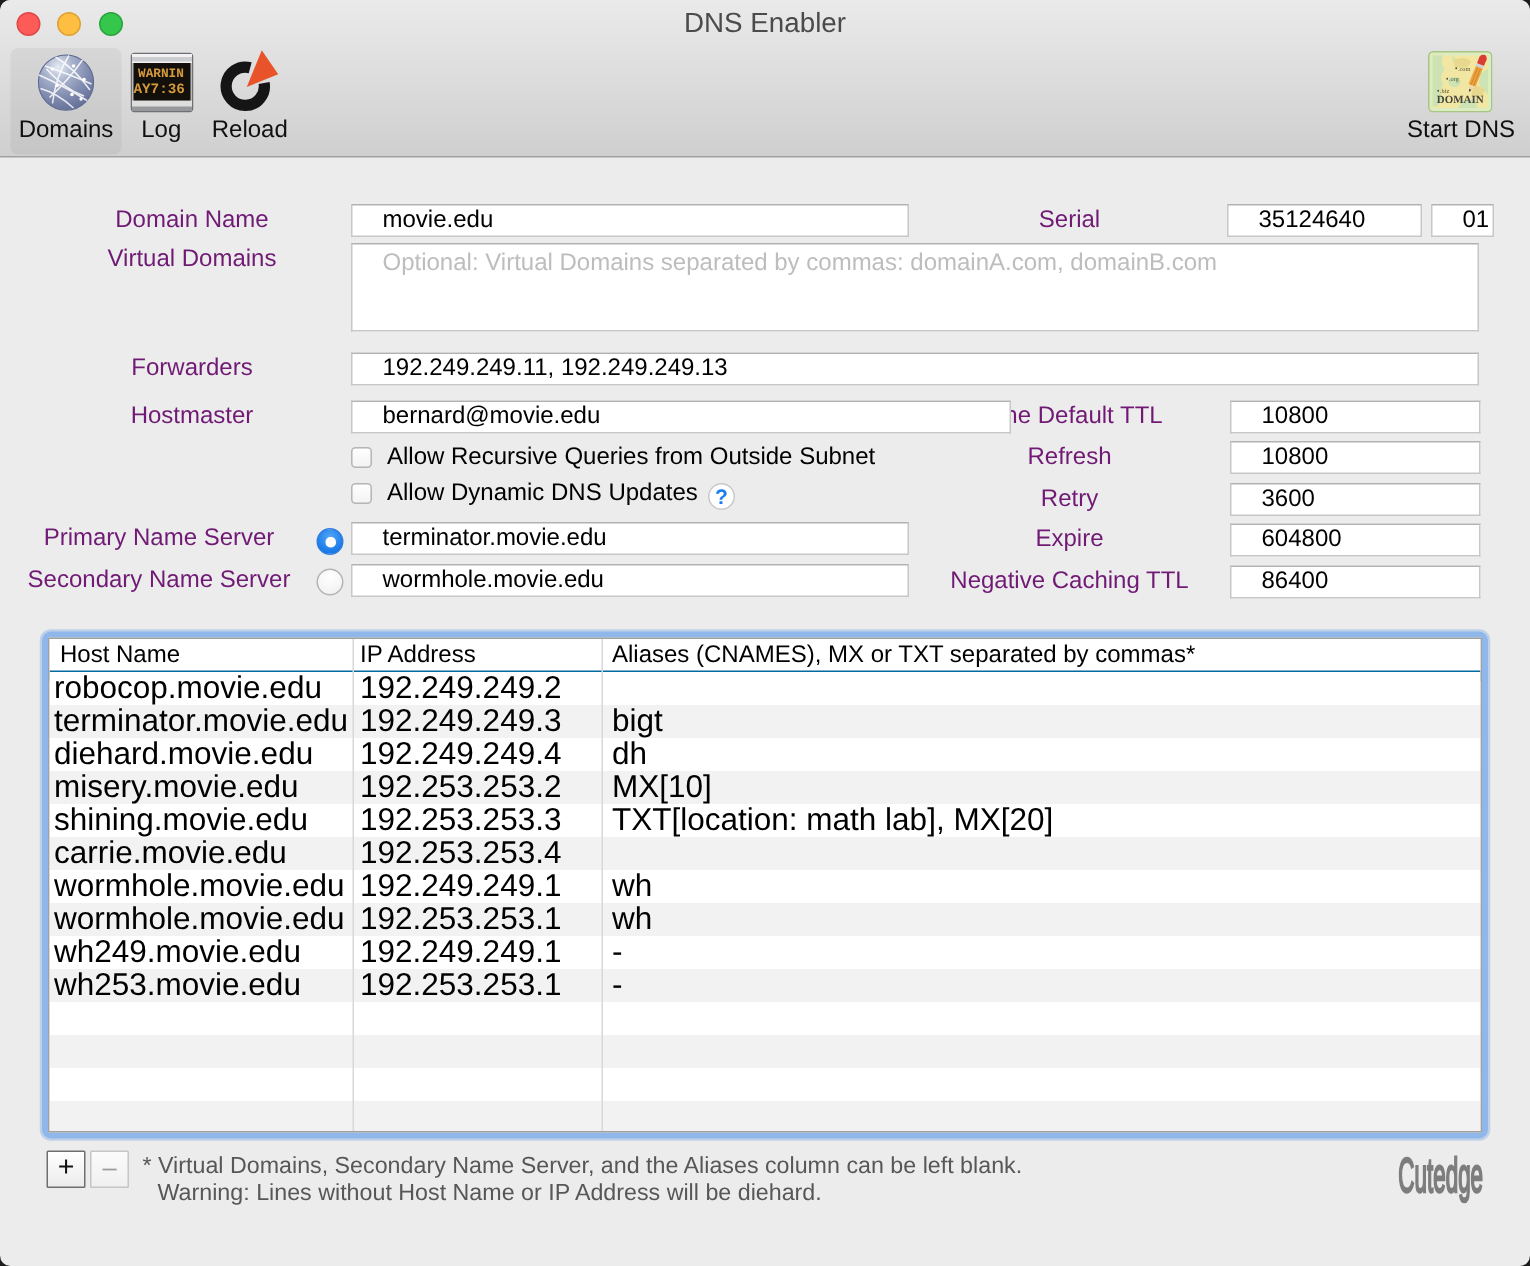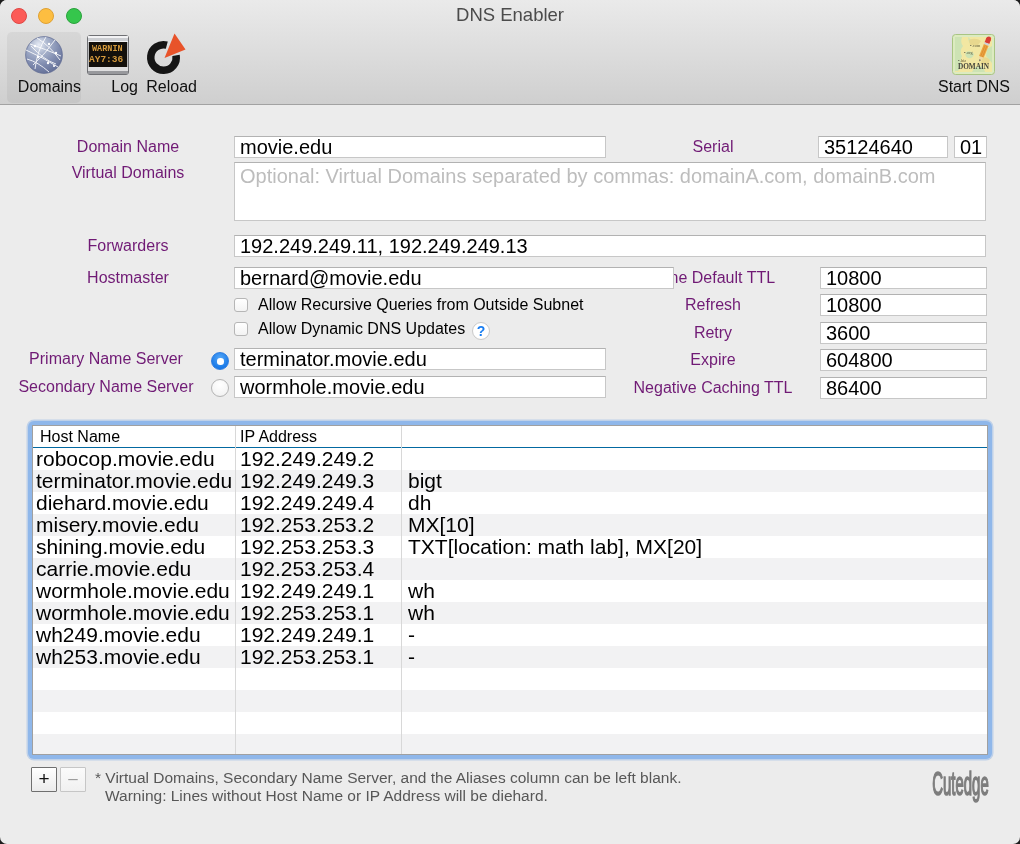--- a/index.html
+++ b/index.html
@@ -1,23 +1,23 @@
 <!DOCTYPE html>
 <html><head><meta charset="utf-8">
 <style>
 html,body{margin:0;padding:0}
 body{width:1020px;height:844px;background:#1d1d1d;font-family:"Liberation Sans",sans-serif;position:relative;overflow:hidden}
 .win{position:absolute;left:0;top:0;width:1020px;height:844px;border-radius:7px;background:#ececec;overflow:hidden}
 .tbar{position:absolute;left:0;top:0;width:1020px;height:104px;background:linear-gradient(#eaeaea,#dedede 45%,#cfcfcf);border-bottom:1px solid #a2a2a2}
 .tl{position:absolute;top:7.5px;width:16px;height:16px;border-radius:50%;box-sizing:border-box}
 .title{position:absolute;left:0;top:4px;width:1020px;text-align:center;font-size:18.5px;color:#4b4b4b}
 .tsel{position:absolute;left:7px;top:32px;width:74px;height:71px;border-radius:5px;background:rgba(0,0,0,0.048)}
-.tlab{position:absolute;top:79px;font-size:16px;color:#101010;text-align:right;height:16px;line-height:16px;white-space:nowrap}
+.tlab{position:absolute;top:79px;font-size:16px;color:#101010;text-align:center;height:16px;line-height:16px;white-space:nowrap}
 .lab{position:absolute;font-size:16px;color:#701a75;text-align:center;height:22px;line-height:22px}
-.tf{position:absolute;box-sizing:border-box;height:22px;background:#fff;border:1px solid #c7c7c7;border-top-color:#b2b2b2;font-size:20px;color:#000;line-height:20px;padding:0 5px;white-space:nowrap;overflow:hidden}
+.tf{position:absolute;box-sizing:border-box;height:22px;background:#fff;border:1px solid #c7c7c7;border-top-color:#b2b2b2;font-size:16px;color:#000;line-height:20px;padding:0 20px;white-space:nowrap;overflow:hidden}
 .cb{position:absolute;left:234px;width:14px;height:14px;box-sizing:border-box;border:1px solid #b6b6b6;border-radius:3px;background:linear-gradient(#fff,#f3f3f3)}
 .cblab{position:absolute;left:258px;font-size:16px;color:#000;height:16px;line-height:16px}
 .radio{position:absolute;width:18px;height:18px;border-radius:50%;box-sizing:border-box}
 .r-on{background:radial-gradient(circle at 50% 32%,#55a7f7,#1c7ce9 68%,#156fdd);border:1px solid #2e7de0}
 .r-off{background:radial-gradient(circle at 50% 30%,#ffffff,#f4f4f4 70%,#ededed);border:1px solid #b4b4b4}
 .rdot{position:absolute;left:5.8px;top:5.8px;width:6.4px;height:6.4px;border-radius:50%;background:#fff}
 .help{position:absolute;left:472px;top:322px;width:18px;height:18px;border-radius:50%;box-sizing:border-box;border:1px solid #c9c9c9;background:#fff;color:#187df2;font-size:14px;font-weight:bold;text-align:center;line-height:17px}
 .ring{position:absolute;left:28px;top:421px;width:964px;height:338px;border-radius:6px;background:#8fb7ea;box-shadow:0 0 0 1.5px rgba(146,181,229,0.5)}
 .tbl{position:absolute;left:32px;top:425px;width:956px;height:330px;box-sizing:border-box;background:#fff;border:1px solid #a0a0a0;overflow:hidden}
 .thead{position:absolute;left:0;top:0;width:954px;height:21px;background:#fff;border-bottom:7px solid #0369a1;font-size:16px;color:#000}
@@ -152,20 +152,21 @@
 <div class="radio r-on" style="left:210.5px;top:351.5px">
       <div class="rdot"></div>
     </div>
 <div class="radio r-off" style="left:210.5px;top:378.5px"></div>
 
 <div class="ring"></div>
 <div class="tbl">
 <div class="thead">
         <span class="hc1">Host Name</span>
         <span class="c2" style="line-height:21px">IP Address</span>
+        <span class="c3" style="line-height:21px">Aliases (CNAMES), MX or TXT separated by commas*</span>
       </div>
 <div class="tbody"></div>
 <div class="trow" style="top:22px">
         <span class="c1">robocop.movie.edu</span>
         <span class="c2">192.249.249.2</span>
       </div>
 <div class="trow" style="top:44px">
         <span class="c1">terminator.movie.edu</span>
         <span class="c2">192.249.249.3</span>
         <span class="c3">bigt</span>

